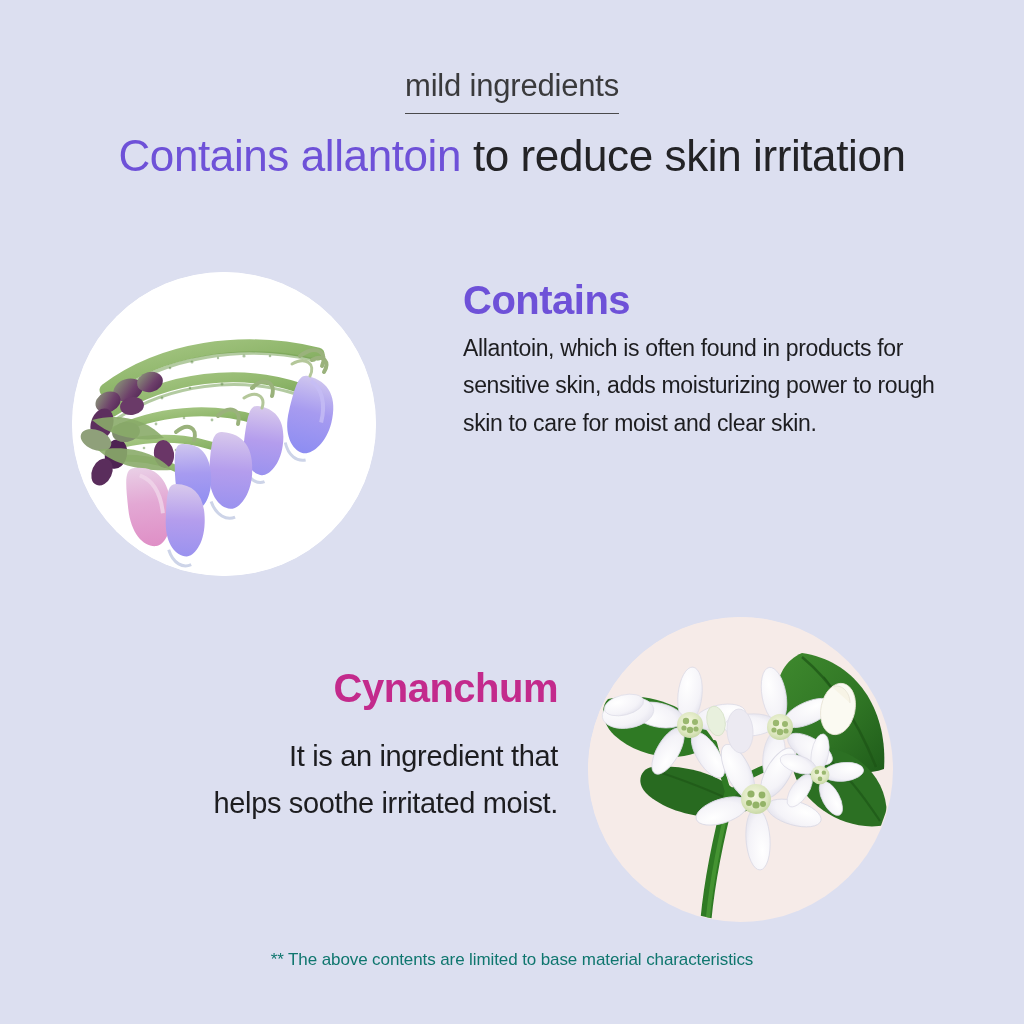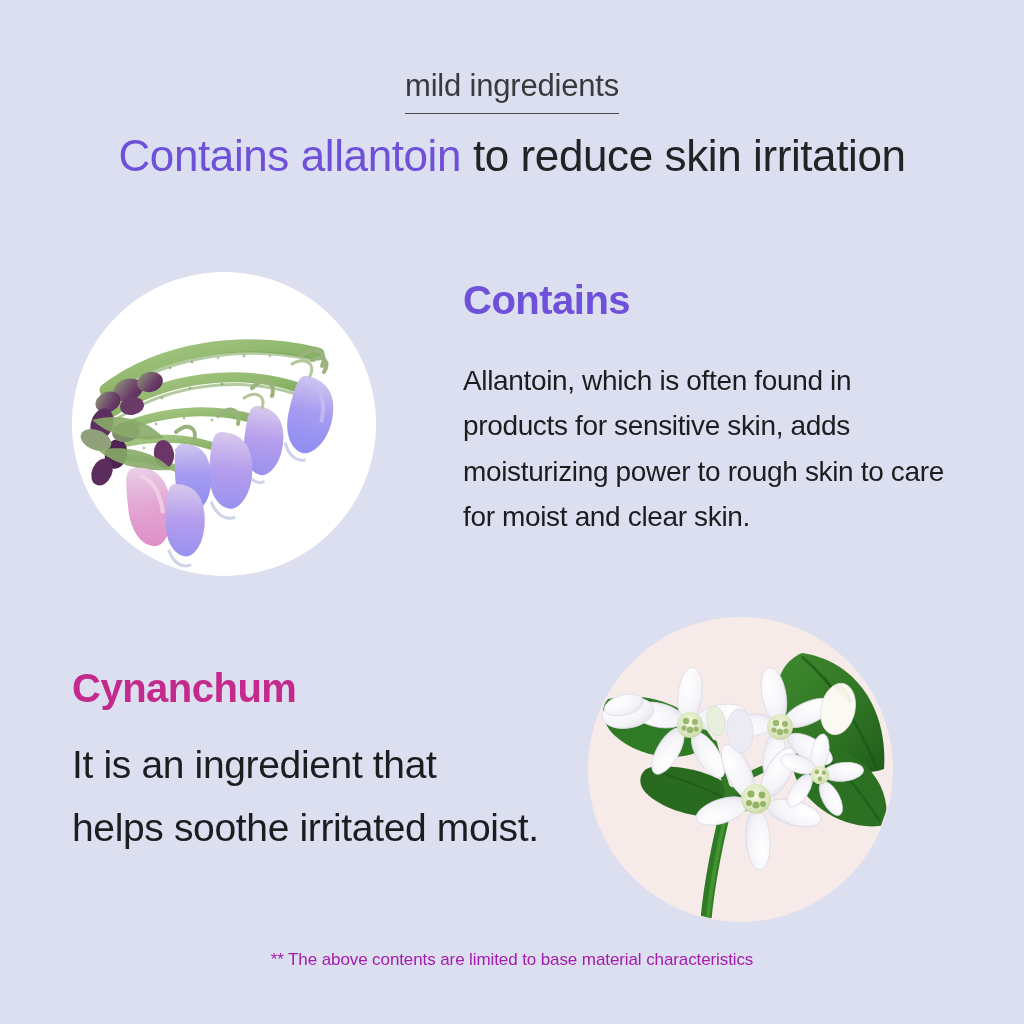--- a/index.html
+++ b/index.html
@@ -83,59 +83,59 @@
     width: 486px;
   }
   .block-allantoin .h {
     font-size: 40px;
     font-weight: bold;
     color: #6e51d8;
     letter-spacing: -0.5px;
     line-height: 1.1;
   }
   .block-allantoin .body {
-    margin-top: 36px;
-    font-size: 28px;
+    margin-top: 8px;
+    font-size: 23px;
     color: #1d1d20;
     line-height: 1.62;
     letter-spacing: -0.35px;
   }
 
   
   .block-cynanchum {
     position: absolute;
-    left: 72px;
+    left: 60px;
     top: 662px;
     width: 498px;
-    text-align: left;
+    text-align: right;
   }
   .block-cynanchum .h {
     font-size: 40px;
     font-weight: bold;
     color: #c32a8c;
     letter-spacing: -0.5px;
     line-height: 1.32;
   }
   .block-cynanchum .body {
     margin-top: 18px;
-    font-size: 39px;
+    font-size: 29px;
     color: #1d1d20;
     line-height: 1.62;
     letter-spacing: -0.35px;
   }
 
   
   .footnote {
     position: absolute;
     top: 950px;
     left: 0;
     width: 1024px;
     text-align: center;
     font-size: 17px;
-    color: #a21caf;
+    color: #0f766e;
     letter-spacing: -0.1px;
   }
 
   
   .art { position: absolute; inset: 0; width: 100%; height: 100%; display: block; }
 </style>
 </head>
 <body>
 
 <div class="page">

